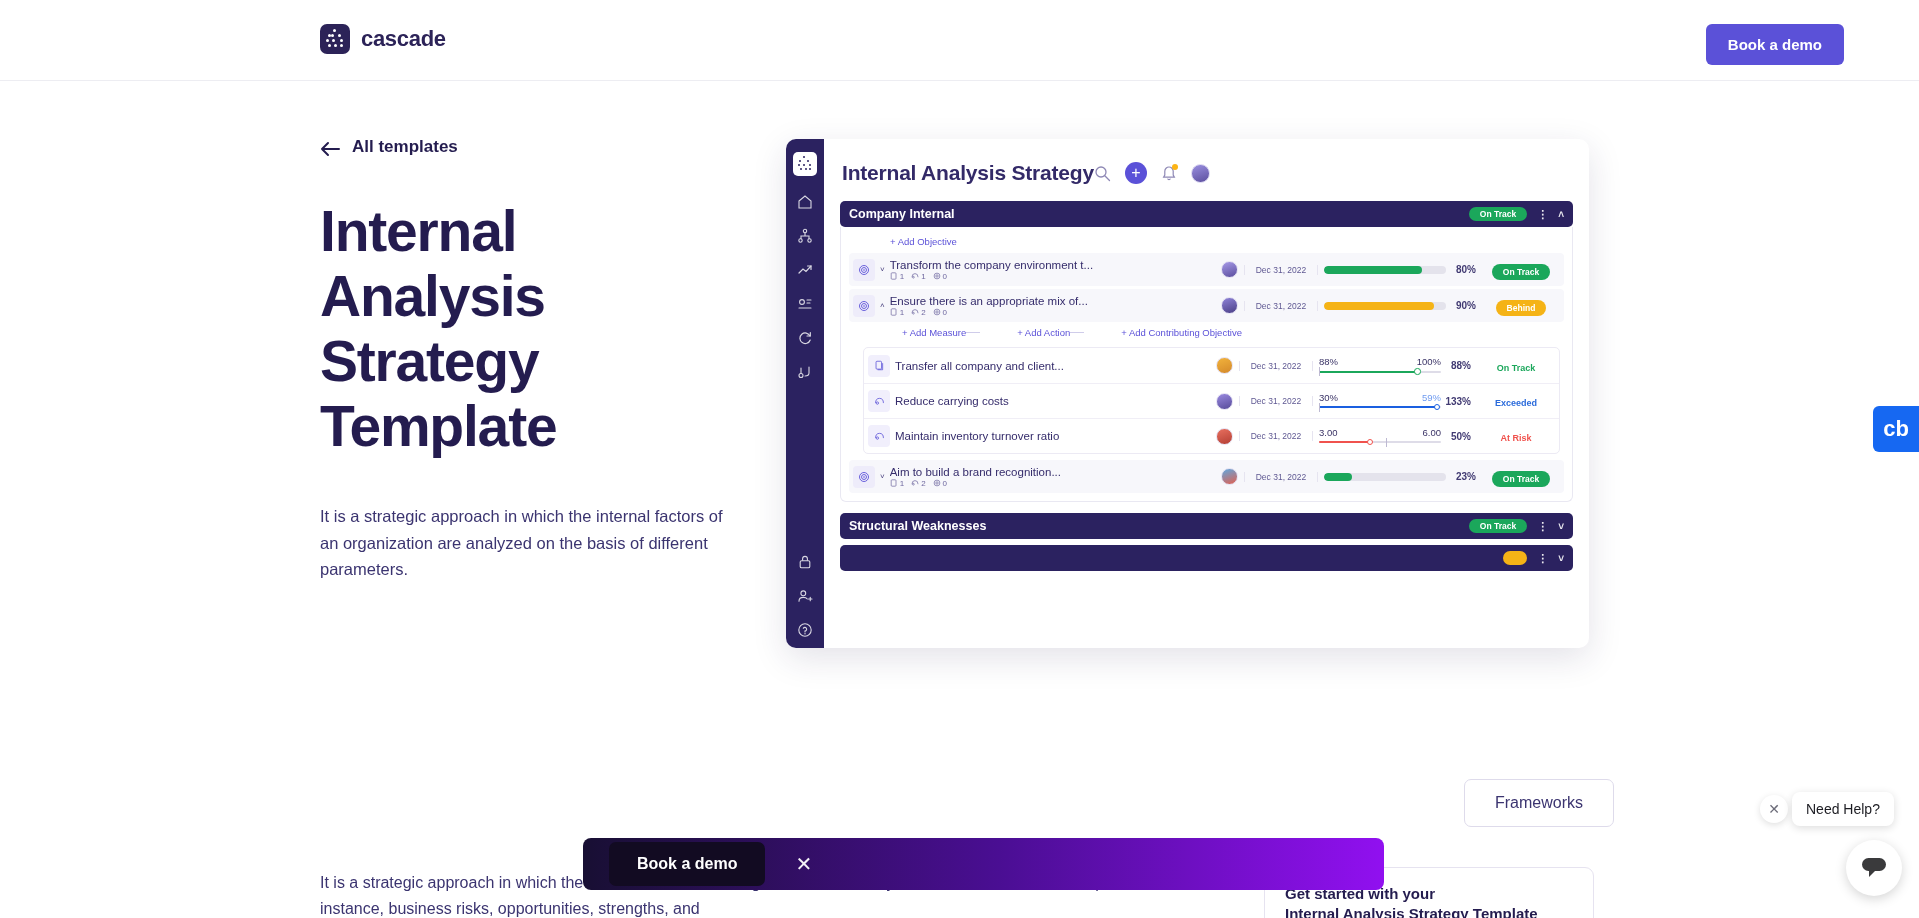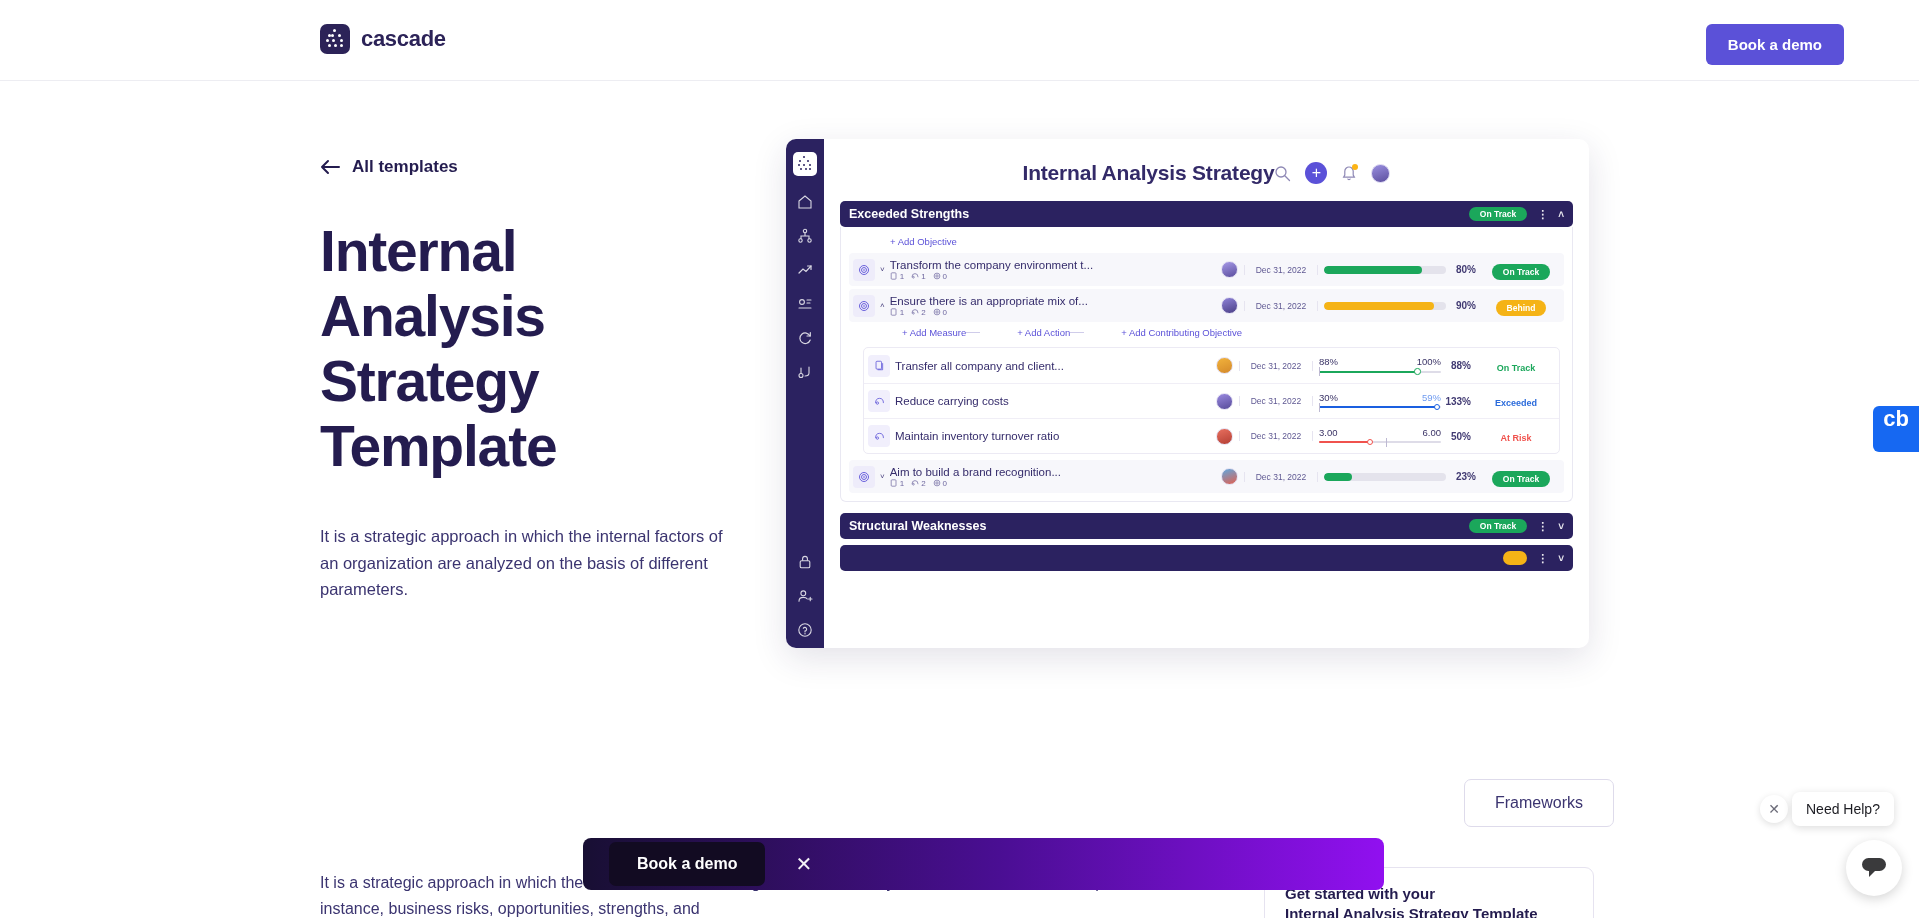--- a/index.html
+++ b/index.html
@@ -30,22 +30,22 @@
   .book-demo-top {
     position: absolute; right: 75px; top: 24px;
     background: #5b51d8; color: #fff; border: none; border-radius: 6px;
     font-family: "Liberation Sans", sans-serif;
     font-size: 15px; font-weight: 600; padding: 12px 22px; cursor: pointer;
   }
 
   
   .hero-left { position: absolute; left: 320px; top: 137px; width: 420px; }
   .back-link {
-    display: flex; align-items: center; gap: 12px;
-    font-size: 17px; font-weight: 700; color: #241c4f; cursor: pointer; margin-top: 20px;
+    display: flex; align-items: flex-end; gap: 12px;
+    font-size: 17px; font-weight: 700; color: #241c4f; cursor: pointer;
   }
   .back-arrow { width: 20px; height: 16px; flex: none; }
   .hero-title {
     margin-top: 42px;
     font-size: 57px; line-height: 1.14; font-weight: 700;
     letter-spacing: -1.2px; color: #241c4f;
   }
   .hero-desc {
     margin-top: 44px; font-size: 16.5px; line-height: 1.62; color: #3b3470;
     max-width: 410px;
@@ -70,21 +70,21 @@
     display: flex; flex-direction: column; align-items: center; padding-top: 13px; gap: 18px;
   }
   .mock-side .logo-tile {
     width: 24px; height: 24px; border-radius: 5px; background: #fff; position: relative; flex: none;
   }
   .mock-side .logo-tile i { position: absolute; width: 2px; height: 2px; border-radius: 50%; background: #2b2260; }
   .side-ico { width: 16px; height: 16px; opacity: .82; flex: none; }
   .side-spacer { flex: 1; }
 
   .mock-main { flex: 1; padding: 14px 16px 0 16px; min-width: 0; }
-  .mock-head { display: flex; align-items: center; justify-content: center; padding: 8px 2px 16px 2px; }
+  .mock-head { display: flex; align-items: center; justify-content: flex-start; padding: 8px 2px 16px 2px; }
   .mock-title { font-size: 21px; font-weight: 600; color: #332a68; letter-spacing: -.2px; }
   .mock-actions { display: flex; align-items: center; gap: 14px; }
   .m-search { width: 17px; height: 17px; }
   .m-plus { width: 22px; height: 22px; border-radius: 50%; background: #5b51d8; color: #fff;
             display:flex; align-items:center; justify-content:center; font-size: 16px; line-height: 1; }
   .m-bell { width: 16px; height: 17px; position: relative; }
   .m-bell .dot { position:absolute; right:-1px; top:-1px; width:6px;height:6px;border-radius:50%;background:#fcb415; }
   .m-avatar { width: 19px; height: 19px; border-radius: 50%; background: linear-gradient(160deg,#9a8fe0,#5c4f9e); border: 1.5px solid #d9d5f0; }
 
   
@@ -168,21 +168,21 @@
     padding: 16px 20px;
   }
   .side-card .sc1 { font-size: 15px; font-weight: 700; color: #241c4f; line-height: 1.35; }
   .side-card .sc2 { font-size: 15px; font-weight: 700; color: #241c4f; line-height: 1.35; }
 
   
   .cb-tab {
     position: absolute; right: 0; top: 406px;
     width: 46px; height: 46px; background: #1668f2; border-radius: 6px 0 0 6px;
     color: #fff; font-size: 22px; font-weight: 700;
-    display: flex; justify-content: center;
+    display: flex; align-items: center; justify-content: center;
     cursor: pointer;
   }
 
   
   .banner {
     position: absolute; left: 583px; top: 838px; width: 801px; height: 52px;
     background: linear-gradient(90deg, #180f33 0%, #4a0e93 52%, #9110f0 100%);
     border-radius: 8px; display: flex; align-items: center; padding: 0 26px; gap: 26px;
   }
   .banner-text { color: #fff; font-size: 18px; font-weight: 600; flex: 1; text-align: center; }
@@ -318,21 +318,21 @@
                 <path d="M8 2 A4.2 4.2 0 0 1 12.2 6.2 V10 L13.4 12.2 H2.6 L3.8 10 V6.2 A4.2 4.2 0 0 1 8 2 Z" fill="none" stroke="#8e88b5" stroke-width="1.2"></path>
                 <path d="M6.6 13.6 A1.5 1.5 0 0 0 9.4 13.6" fill="none" stroke="#8e88b5" stroke-width="1.2"></path>
               </svg>
             <span class="dot"></span>
           </div>
           <div class="m-avatar"></div>
         </div>
       </div>
 
       <div class="grp-bar">
-        <span>Exceeded Strengths</span>
+        <span>Company Internal</span>
         <span class="sp"></span>
         <span class="pill ontrack">On Track</span>
         <span class="kebab">⋮</span>
         <span class="chev">˄</span>
       </div>
 
       <div class="grp-body">
         <div class="addlink">+ Add Objective</div>
 
         <div class="row obj">

